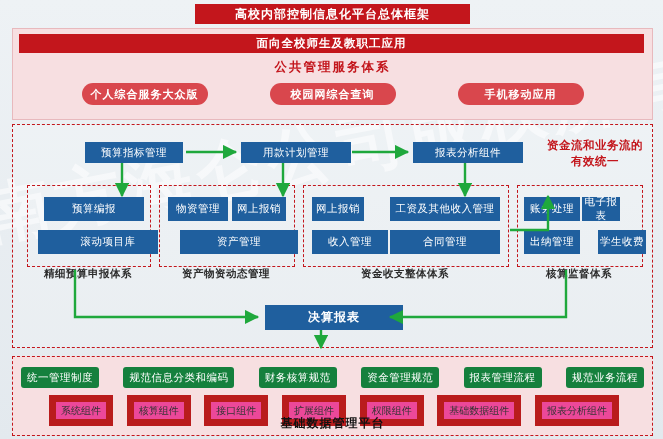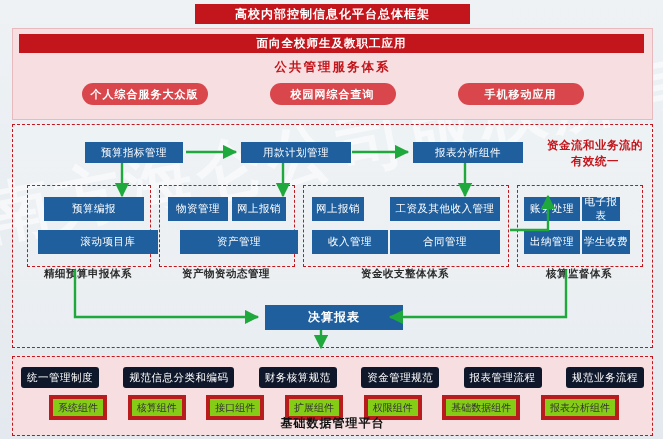--- a/index.html
+++ b/index.html
@@ -180,41 +180,41 @@
   }
   .norm-row {
     position: absolute;
     top: 10px; left: 8px;
     width: 623px;
     display: flex;
     justify-content: space-between;
   }
   .norm {
     height: 21px;
-    background: #0f172a;
+    background: #15803d;
     color: #fff;
     font-size: 10.5px;
     border-radius: 3px;
     display: flex;
     align-items: center;
     justify-content: center;
     padding: 0 6px;
     letter-spacing: 0.5px;
   }
   .comp-row {
     position: absolute;
     top: 38px; left: 36px;
     width: 570px;
     display: flex;
     justify-content: space-between;
   }
   .comp {
     height: 17px;
-    background: #84cc16;
-    border: 4px solid #b91c1c;
+    background: #ec4899;
+    border: 7px solid #b91c1c;
     color: #333;
     font-size: 10px;
     display: flex;
     align-items: center;
     justify-content: center;
     padding: 0 5px;
   }
   .platform {
     position: absolute;
     left: 0; top: 58px;
@@ -280,21 +280,21 @@
         <div class="blue" style="left:86px; top:11px; width:110px; height:24px;">工资及其他收入管理</div>
         <div class="blue" style="left:8px; top:44px; width:76px; height:24px;">收入管理</div>
         <div class="blue" style="left:86px; top:44px; width:110px; height:24px;">合同管理</div>
       </div>
       <div class="group-label" style="left:290px; width:204px;">资金收支整体体系</div>
 
       <div class="group" style="left:504px; width:124px;">
         <div class="blue" style="left:6px; top:11px; width:56px; height:24px;">账务处理</div>
         <div class="blue" style="left:64px; top:11px; width:38px; height:24px;">电子报表</div>
         <div class="blue" style="left:6px; top:44px; width:56px; height:24px;">出纳管理</div>
-        <div class="blue" style="left:64px; top:44px; width:48px; height:24px;">学生收费</div>
+        <div class="blue" style="left:80px; top:44px; width:48px; height:24px;">学生收费</div>
       </div>
       <div class="group-label" style="left:504px; width:124px;">核算监督体系</div>
 
       <div class="decision">决算报表</div>
     </div>
 
     <div class="bottom-panel">
       <div class="norm-row">
         <div class="norm">统一管理制度</div>
         <div class="norm">规范信息分类和编码</div>

